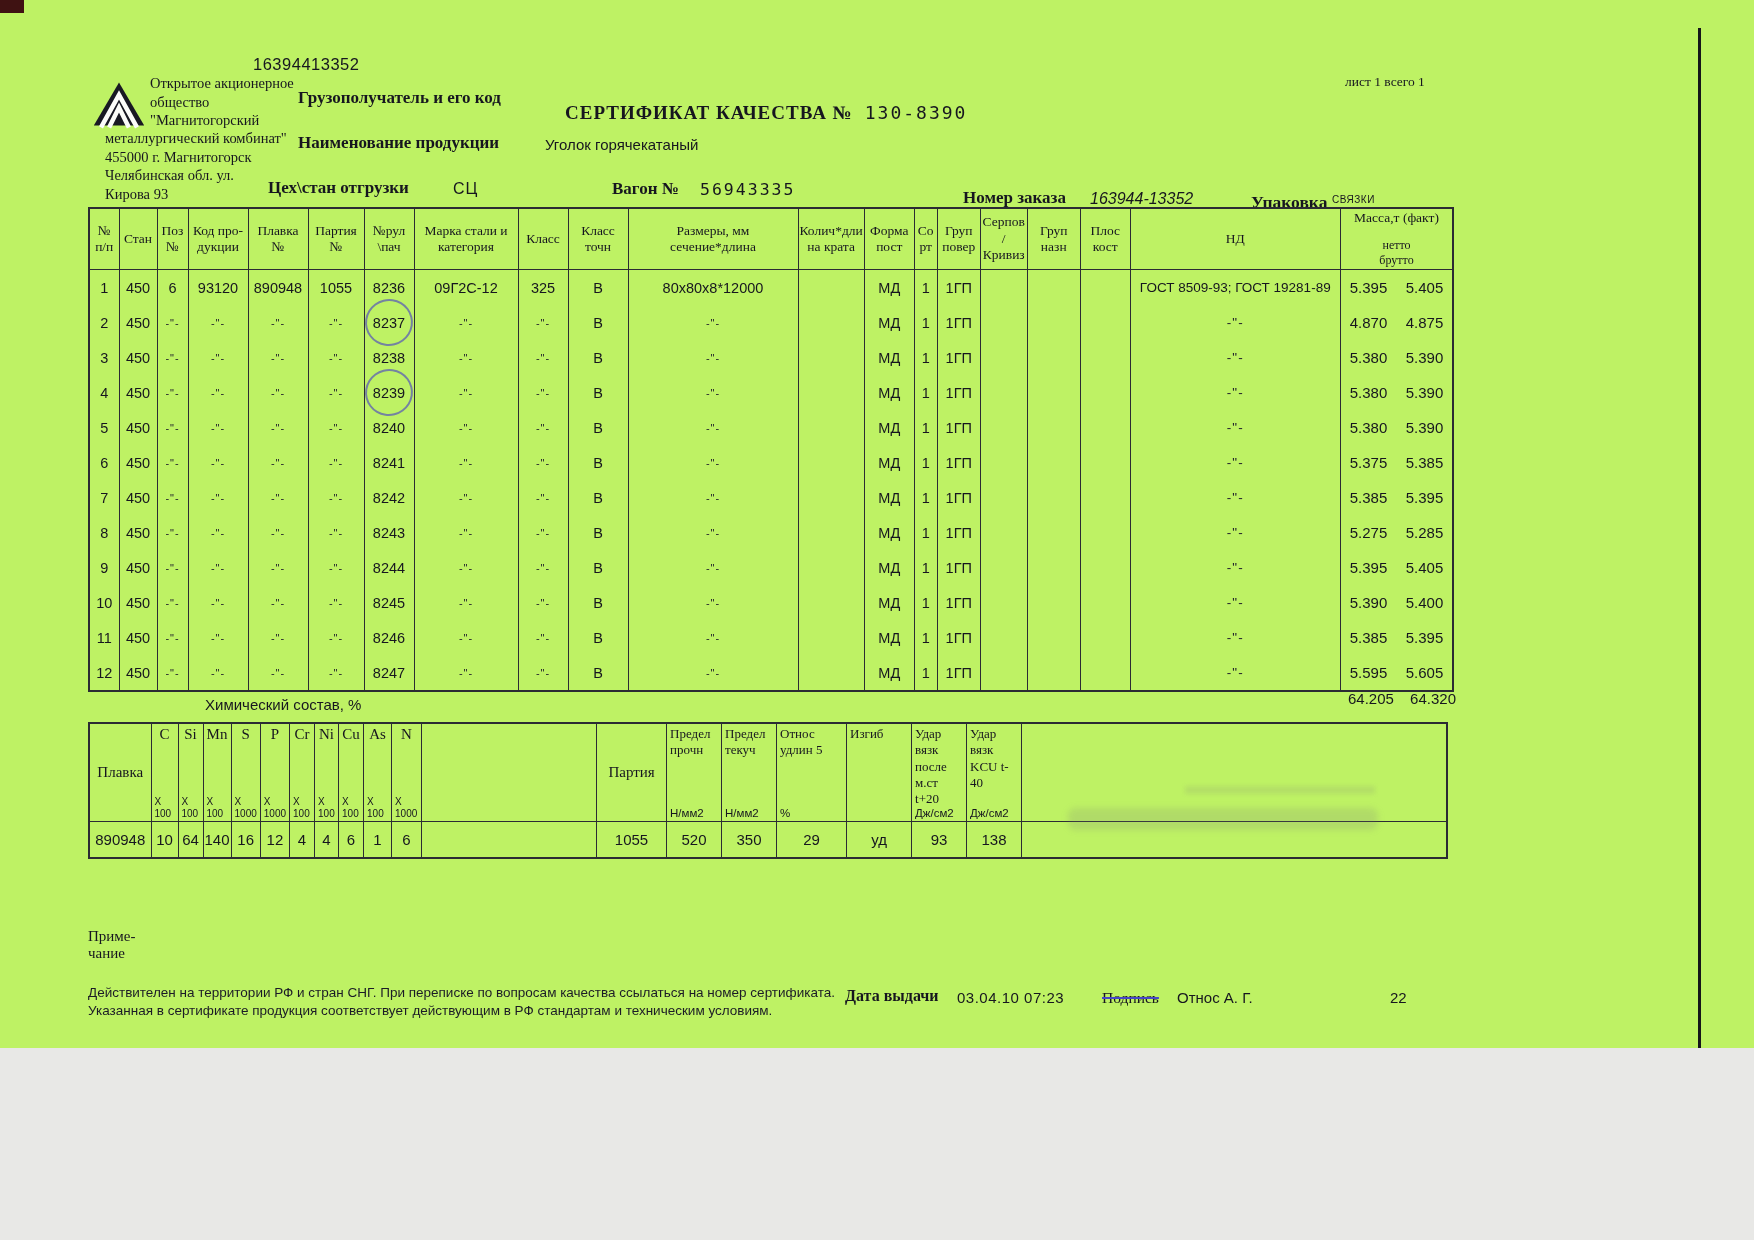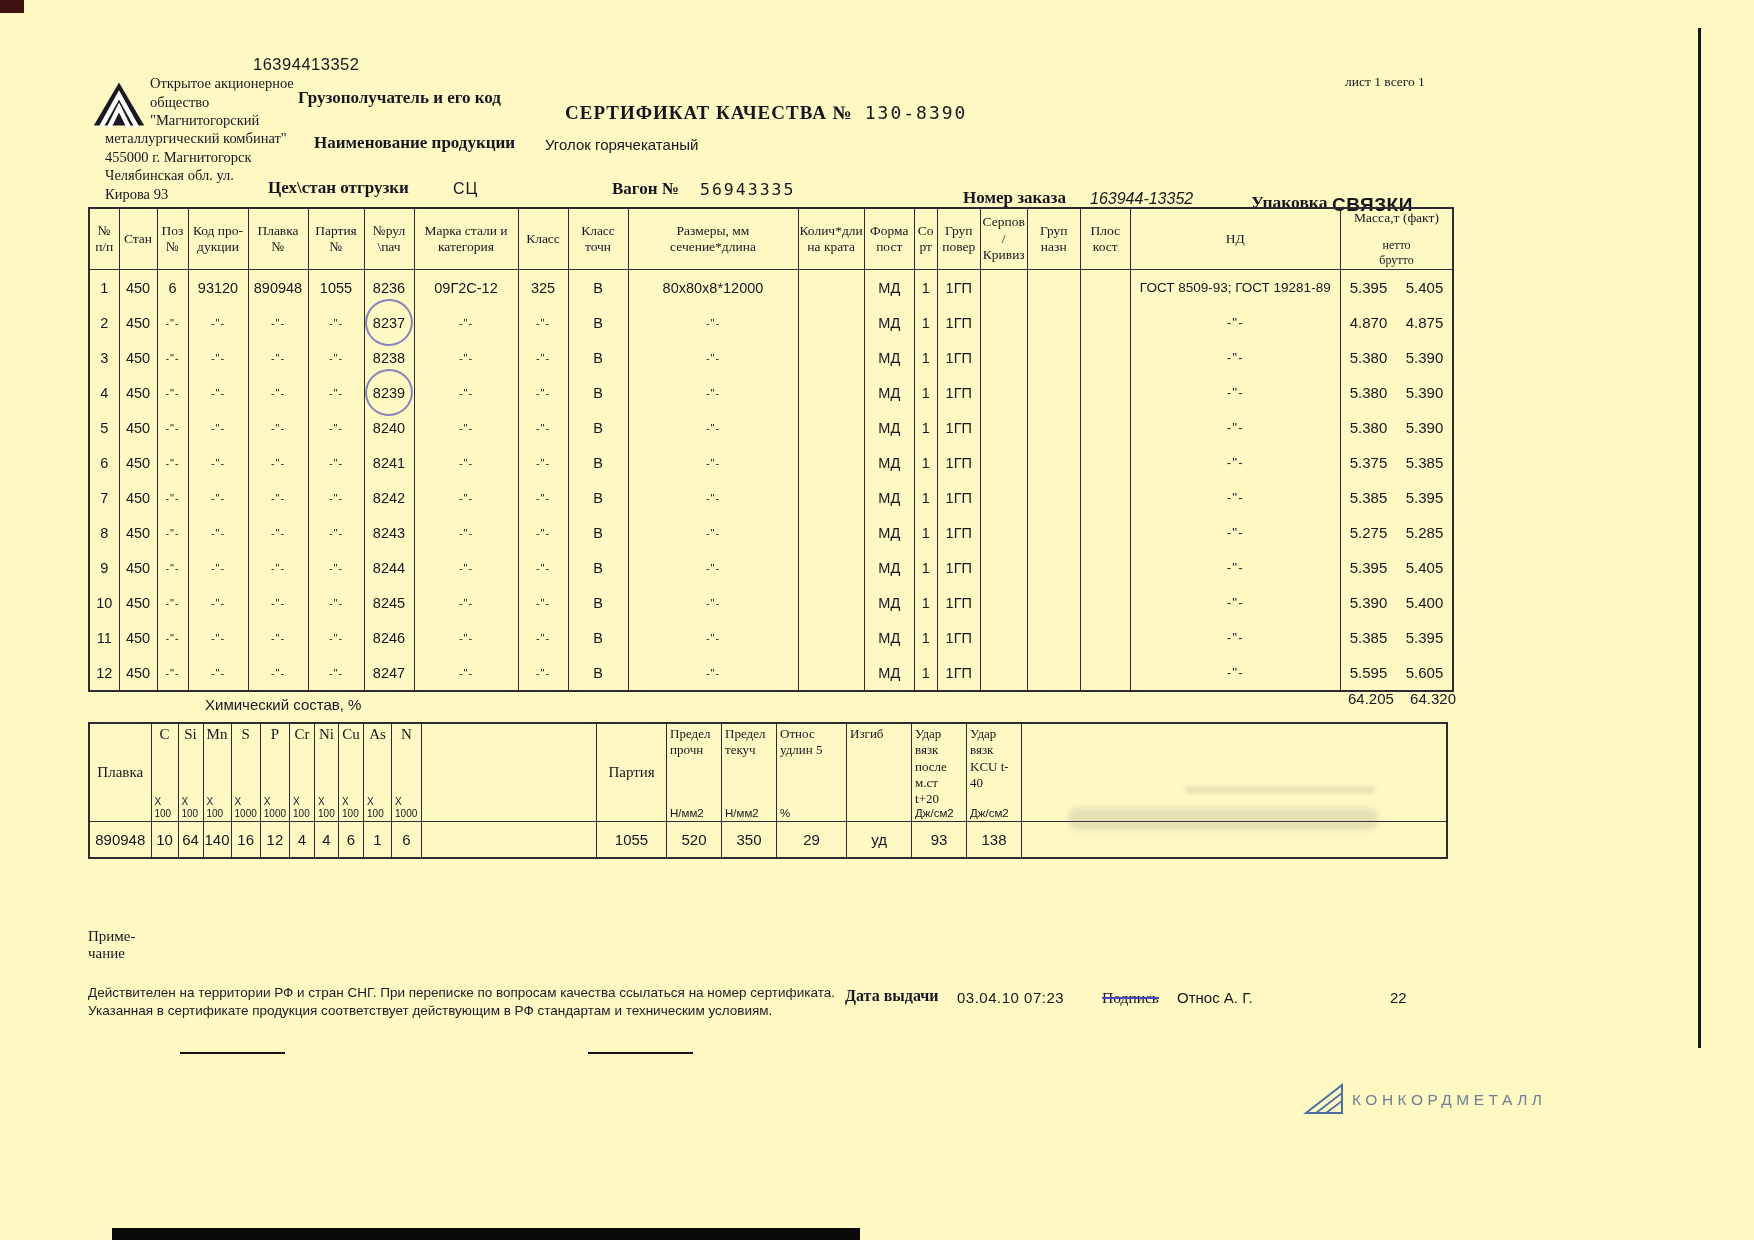--- a/index.html
+++ b/index.html
@@ -1,16 +1,16 @@
 <!DOCTYPE html>
 <html><head>
 <meta charset="utf-8">
 <style>
   html,body{margin:0;padding:0;background:#e8e8e6;}
-  .page{position:relative;width:1754px;height:1240px;background:#fef9c3;overflow:hidden;
+  .page{position:relative;width:1754px;height:1048px;background:#bef264;overflow:hidden;
         font-family:"Liberation Serif",serif;color:#16161f;}
   .abs{position:absolute;}
   .pre{white-space:pre-line;}
   .sans{font-family:"Liberation Sans",sans-serif;}
   .mono{font-family:"DejaVu Sans Mono",monospace;}
 
   
   .doc-code{left:253px;top:55px;font:16.5px "Liberation Sans",sans-serif;letter-spacing:.5px;}
   .title-row{left:565px;top:60px;display:flex;gap:12px;align-items:baseline;margin-top:42px;}
   .title-label{font:bold 19px "Liberation Serif",serif;letter-spacing:1px;}
@@ -101,34 +101,34 @@
   <div class="abs sheet">лист 1 всего 1</div>
   <div class="abs corp-r pre">Открытое акционерное
 общество
 "Магнитогорский</div>
   <div class="abs corp-b pre">металлургический комбинат"
 455000 г. Магнитогорск
 Челябинская обл.  ул.
 Кирова 93</div>
 
   <div class="abs lbl" style="left:298px;top:88px;font-size:17px;">Грузополучатель и его код</div>
-  <div class="abs lbl" style="left:298px;top:133px;font-size:17px;margin-left:16px;">Наименование продукции</div>
+  <div class="abs lbl" style="left:298px;top:133px;font-size:17px;">Наименование продукции</div>
   <div class="abs sans" style="left:545px;top:136px;font-size:15px;">Уголок горячекатаный</div>
 
   <div class="abs lbl" style="left:268px;top:178px;font-size:17px;">Цех\стан отгрузки</div>
   <div class="abs sans" style="left:453px;top:180px;font-size:16px;letter-spacing:1px;">СЦ</div>
 
   <div class="abs lbl" style="left:612px;top:179px;font-size:17px;">Вагон №</div>
   <div class="abs mono" style="left:700px;top:180px;font-size:16.5px;letter-spacing:2px;">56943335</div>
 
   <div class="abs lbl" style="left:963px;top:188px;font-size:17px;">Номер заказа</div>
   <div class="abs sans" style="left:1090px;top:190px;font-size:16px;font-style:italic;">163944-13352</div>
 
   <div class="abs lbl" style="left:1251px;top:192px;font-size:17.5px;">Упаковка</div>
-  <div class="abs sans" style="left:1332px;top:194px;font-size:19px;letter-spacing:.5px;font-weight:bold;">СВЯЗКИ</div>
+  <div class="abs sans" style="left:1332px;top:194px;font-size:10px;letter-spacing:.5px;">СВЯЗКИ</div>
 
   <table id="main-table">
     <colgroup>
         <col style="width: 30px;">
         <col style="width: 38px;">
         <col style="width: 31px;">
         <col style="width: 60px;">
         <col style="width: 60px;">
         <col style="width: 56px;">
         <col style="width: 50px;">

